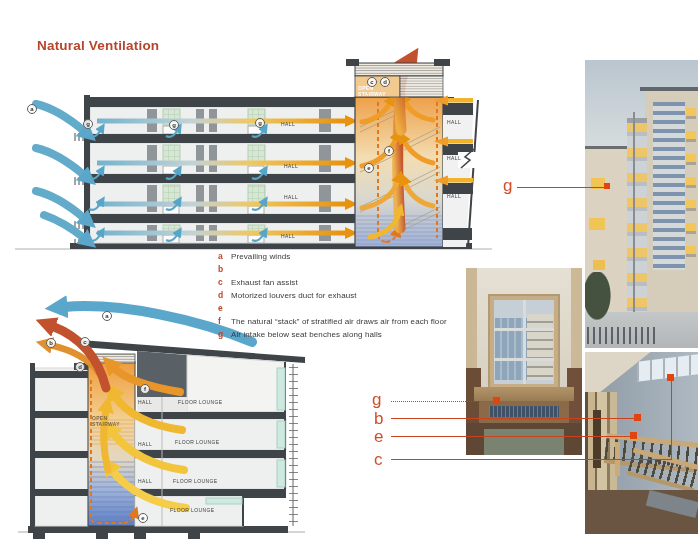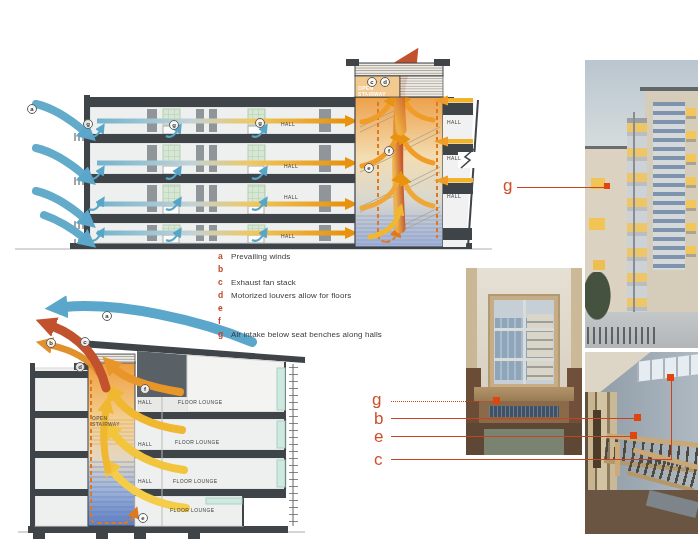--- a/index.html
+++ b/index.html
@@ -384,42 +384,44 @@
         <path d="M98,372 C88,358 72,350 50,345" stroke="#e0912d" stroke-width="6.5" marker-end="url(#hOrD)"></path>
         <path d="M106,388 C98,356 78,336 52,326" stroke="#c2512d" stroke-width="9" marker-end="url(#hRed)"></path>
       </g>
       <g stroke="#e07820" stroke-width="2" fill="none" stroke-dasharray="4 3">
         <path d="M91,380 V518 Q91,523 99,523 H124"></path>
         <path d="M124,523 Q132,522 134,516" marker-end="url(#hDuct)"></path>
       </g>
     </g>
   </svg>
 
+  <div class="abs title" style="left:37px;top:38px;">Natural Ventilation</div>
 
   <div>
     <div class="legend-row" style="left:218px;top:251px;">
       <span class="leg-l">a</span>
       <span class="leg-t">Prevailing winds</span>
       </div>
     <div class="legend-row" style="left:218px;top:264px;">
       <span class="leg-l">b</span>
       </div>
     <div class="legend-row" style="left:218px;top:277px;">
       <span class="leg-l">c</span>
-      <span class="leg-t">Exhaust fan stack</span>
+      <span class="leg-t">Exhaust fan assist</span>
       </div>
     <div class="legend-row" style="left:218px;top:290px;">
       <span class="leg-l">d</span>
-      <span class="leg-t">Motorized louvers allow for floors</span>
+      <span class="leg-t">Motorized louvers duct for exhaust</span>
       </div>
     <div class="legend-row" style="left:218px;top:303px;">
       <span class="leg-l">e</span>
       </div>
     <div class="legend-row" style="left:218px;top:316px;">
       <span class="leg-l">f</span>
+      <span class="leg-t">The natural “stack” of stratified air draws air from each floor</span>
       </div>
     <div class="legend-row" style="left:218px;top:329px;">
       <span class="leg-l">g</span>
       <span class="leg-t">Air intake below seat benches along halls</span>
       </div>
   </div>
 
   <div class="abs lab" style="left:281px;top:122px;">HALL</div>
   <div class="abs lab" style="left:284px;top:164px;">HALL</div>
   <div class="abs lab" style="left:284px;top:195px;">HALL</div>

